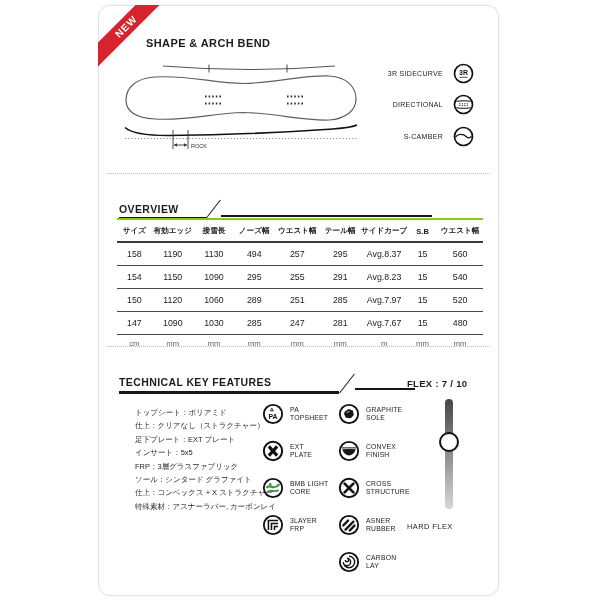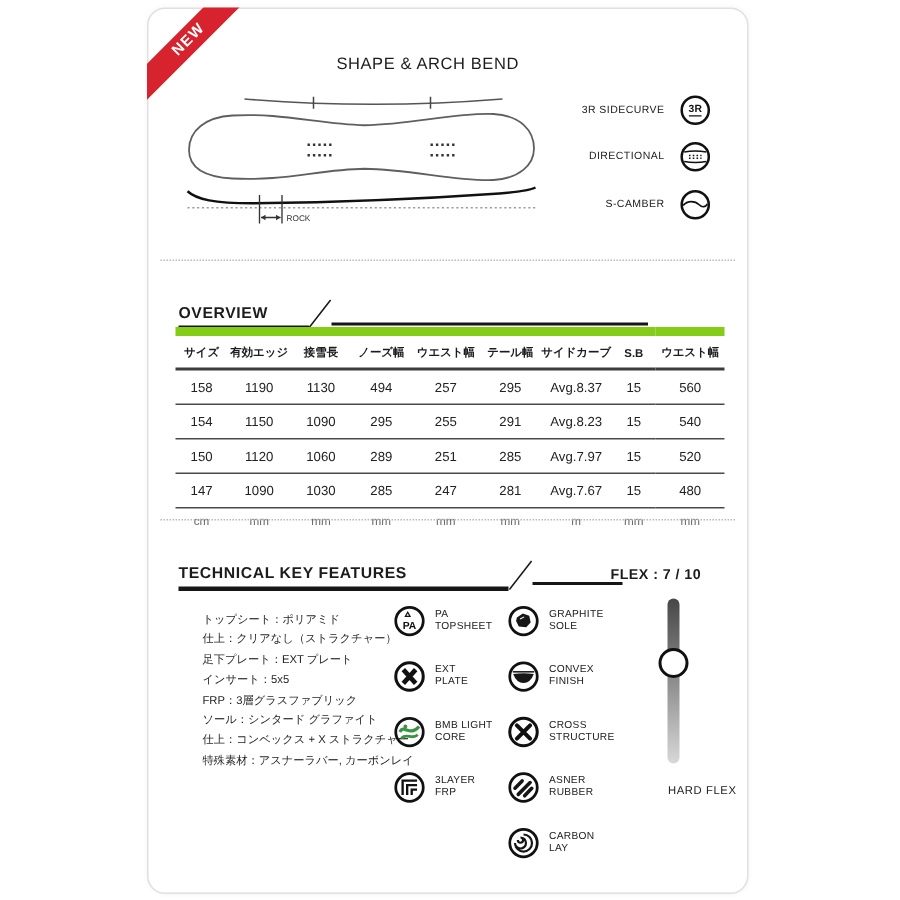--- a/index.html
+++ b/index.html
@@ -11,49 +11,49 @@
     position:absolute;left:98px;top:5px;width:399px;height:589px;
     background:#fff;border:1px solid #e0e0e0;border-radius:12px;
     box-shadow:0 0 4px rgba(0,0,0,0.04);
   }
   
   .ribbon-corner{position:absolute;top:-1px;left:-1px;width:64px;height:64px;overflow:hidden;border-top-left-radius:12px;}
   .ribbon{position:absolute;top:13px;left:-28px;width:112px;height:17px;background:#d6232e;
     transform:rotate(-45deg);display:flex;align-items:center;justify-content:center;}
   .ribbon span{color:#fff;font-weight:bold;font-size:10px;letter-spacing:1px;}
   
-  .shape-title{position:absolute;left:47px;top:31px;width:200px;text-align:right;
-    font-size:11px;font-weight:normal;letter-spacing:.4px;}
+  .shape-title{position:absolute;left:47px;top:31px;width:200px;text-align:left;
+    font-size:11px;font-weight:bold;letter-spacing:.4px;}
   .board-svg{position:absolute;left:14px;top:50px;}
   .badge-row{position:absolute;height:22px;display:flex;align-items:center;}
   .badge-label{width:118px;text-align:right;font-size:7px;letter-spacing:.3px;color:#222;margin-right:10px;}
   .divider{position:absolute;left:8px;width:383px;border-top:1px dotted #b9b9b9;}
   
   .sec-title{position:absolute;font-size:10.5px;font-weight:bold;letter-spacing:.4px;}
   .rule-thick{position:absolute;height:2.5px;background:#161616;}
   .rule-thin{position:absolute;height:1.5px;background:#161616;}
   .rule-slash{position:absolute;width:24px;border-top:1.5px solid #161616;transform:rotate(-52deg);}
   
   .ov-table{position:absolute;left:18px;top:212px;width:366px;border-collapse:collapse;table-layout:fixed;
-    border-top:6px solid #84cc16;}
+    border-top:2px solid #84cc16;}
   .ov-table th{font-size:7.6px;font-weight:bold;padding:6px 0 5px;border-bottom:2px solid #3c3c3c;white-space:nowrap;}
   .ov-table td{font-size:8.8px;text-align:center;padding:6px 0;border-bottom:1.5px solid #4a4a4a;white-space:nowrap;color:#222;}
   .ov-table tr.units td{font-size:7.8px;color:#666;border-bottom:none;padding:3.5px 0;}
   
   .spec-list{position:absolute;left:36px;top:400px;width:150px;font-size:7.5px;line-height:13.4px;
     white-space:nowrap;color:#1f1f1f;}
   .feat{position:absolute;display:flex;align-items:center;}
   .feat-label{margin-left:6px;font-size:6.8px;line-height:7.6px;letter-spacing:.2px;color:#222;}
   .flex-title{position:absolute;left:308px;top:372px;width:84px;text-align:left;
     font-size:9.5px;font-weight:bold;letter-spacing:.3px;}
   .flex-track{position:absolute;left:346px;top:393px;width:8px;height:110px;border-radius:4px;
     background:linear-gradient(#474747,#8d8d8d,#d8d8d8);}
   .flex-handle{position:absolute;left:340px;top:426px;width:16px;height:16px;border-radius:50%;
     background:#fff;border:2px solid #101010;}
-  .hard-flex{position:absolute;left:308px;top:516px;width:84px;text-align:right;
+  .hard-flex{position:absolute;left:308px;top:516px;width:84px;text-align:left;
     font-size:7.5px;letter-spacing:.4px;color:#222;}
 </style>
 </head>
 <body>
 
 <div class="card">
 
   <div class="ribbon-corner">
     <div class="ribbon">
         <span>NEW</span>

